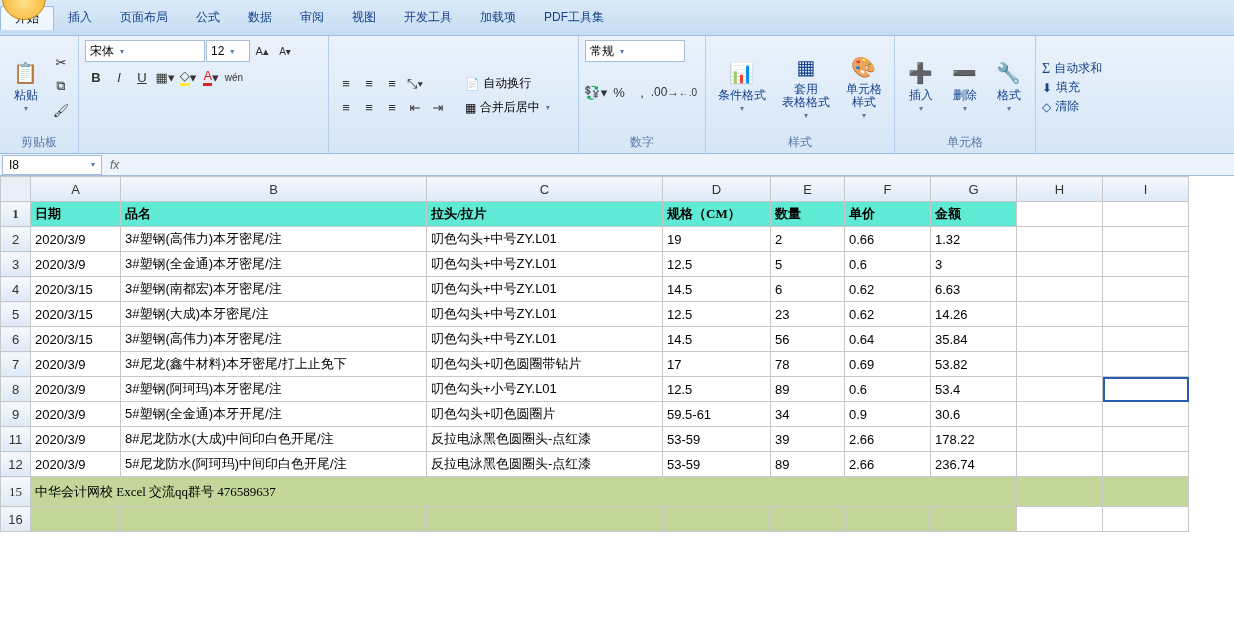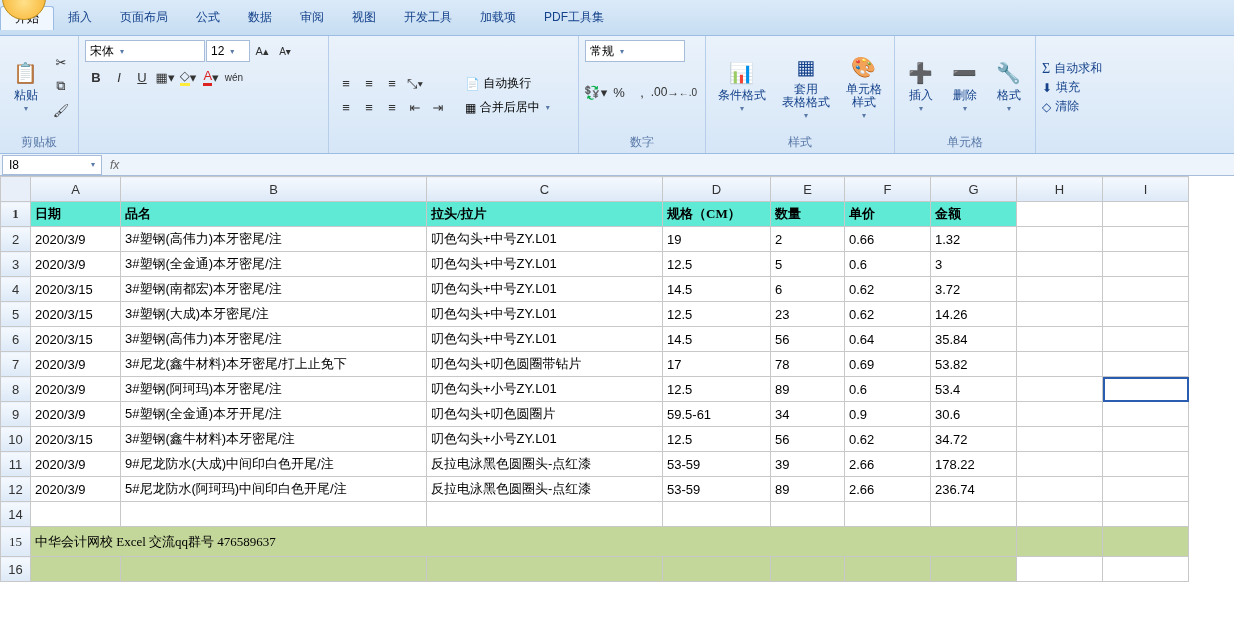--- a/index.html
+++ b/index.html
@@ -306,21 +306,21 @@
           <td style="border: 1px solid rgb(200, 200, 200);"></td>
         </tr>
         <tr class="data-border">
           <td class="row-hdr">4</td>
           <td>2020/3/15</td>
           <td>3#塑钢(南都宏)本牙密尾/注</td>
           <td>叨色勾头+中号ZY.L01</td>
           <td>14.5</td>
           <td>6</td>
           <td>0.62</td>
-          <td>3.72</td>
+          <td>6.63</td>
           <td style="border: 1px solid rgb(200, 200, 200);"></td>
           <td style="border: 1px solid rgb(200, 200, 200);"></td>
         </tr>
         <tr class="data-border">
           <td class="row-hdr">5</td>
           <td>2020/3/15</td>
           <td>3#塑钢(大成)本牙密尾/注</td>
           <td>叨色勾头+中号ZY.L01</td>
           <td>12.5</td>
           <td>23</td>
@@ -371,67 +371,43 @@
           <td>5#塑钢(全金通)本牙开尾/注</td>
           <td>叨色勾头+叨色圆圈片</td>
           <td>59.5-61</td>
           <td>34</td>
           <td>0.9</td>
           <td>30.6</td>
           <td style="border: 1px solid rgb(200, 200, 200);"></td>
           <td style="border: 1px solid rgb(200, 200, 200);"></td>
         </tr>
         <tr class="data-border">
-          <td class="row-hdr">10</td>
-          <td>2020/3/15</td>
-          <td>3#塑钢(鑫牛材料)本牙密尾/注</td>
-          <td>叨色勾头+小号ZY.L01</td>
-          <td>12.5</td>
-          <td>56</td>
-          <td>0.62</td>
-          <td>34.72</td>
-          <td style="border: 1px solid rgb(200, 200, 200);"></td>
-          <td style="border: 1px solid rgb(200, 200, 200);"></td>
-        </tr>
-        <tr class="data-border">
           <td class="row-hdr">11</td>
           <td>2020/3/9</td>
-          <td>9#尼龙防水(大成)中间印白色开尾/注</td>
+          <td>8#尼龙防水(大成)中间印白色开尾/注</td>
           <td>反拉电泳黑色圆圈头-点红漆</td>
           <td>53-59</td>
           <td>39</td>
           <td>2.66</td>
           <td>178.22</td>
           <td style="border: 1px solid rgb(200, 200, 200);"></td>
           <td style="border: 1px solid rgb(200, 200, 200);"></td>
         </tr>
         <tr class="data-border">
           <td class="row-hdr">12</td>
           <td>2020/3/9</td>
           <td>5#尼龙防水(阿珂玛)中间印白色开尾/注</td>
           <td>反拉电泳黑色圆圈头-点红漆</td>
           <td>53-59</td>
           <td>89</td>
           <td>2.66</td>
           <td>236.74</td>
           <td style="border: 1px solid rgb(200, 200, 200);"></td>
           <td style="border: 1px solid rgb(200, 200, 200);"></td>
         </tr>
-        <tr>
-          <td class="row-hdr">14</td>
-          <td></td>
-          <td></td>
-          <td></td>
-          <td></td>
-          <td></td>
-          <td></td>
-          <td></td>
-          <td></td>
-          <td></td>
-        </tr>
         <tr class="footer-row">
           <td class="row-hdr">15</td>
           <td colspan="7" style="height: 30px; font-family: Liberation Serif, serif;">中华会计网校 Excel 交流qq群号  476589637</td>
           <td style="background: rgb(196, 215, 155);"></td>
           <td style="background: rgb(196, 215, 155);"></td>
         </tr>
         <tr>
           <td class="row-hdr">16</td>
           <td style="background: rgb(196, 215, 155);"></td>
           <td style="background: rgb(196, 215, 155);"></td>

